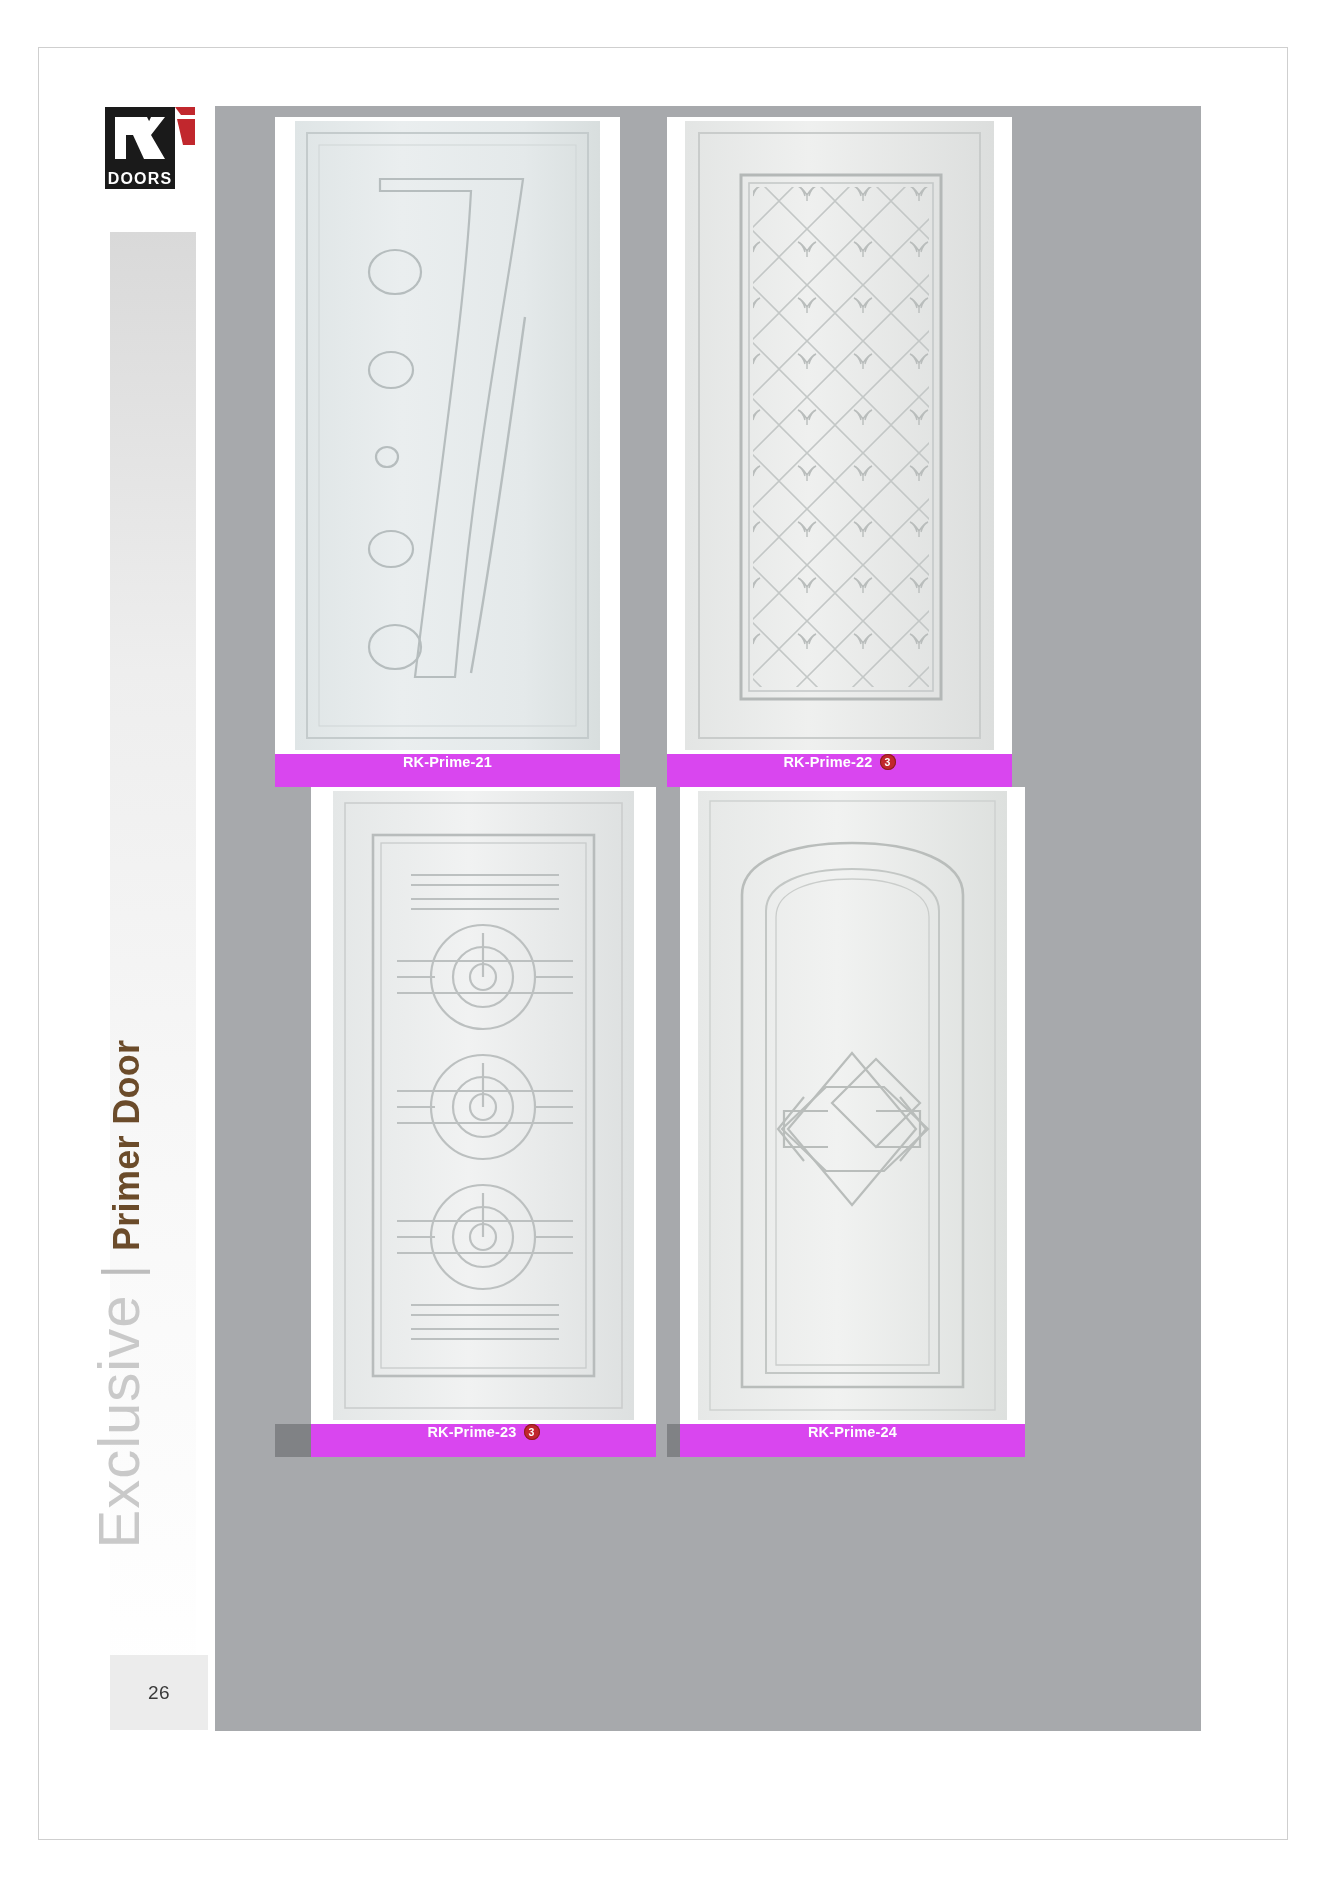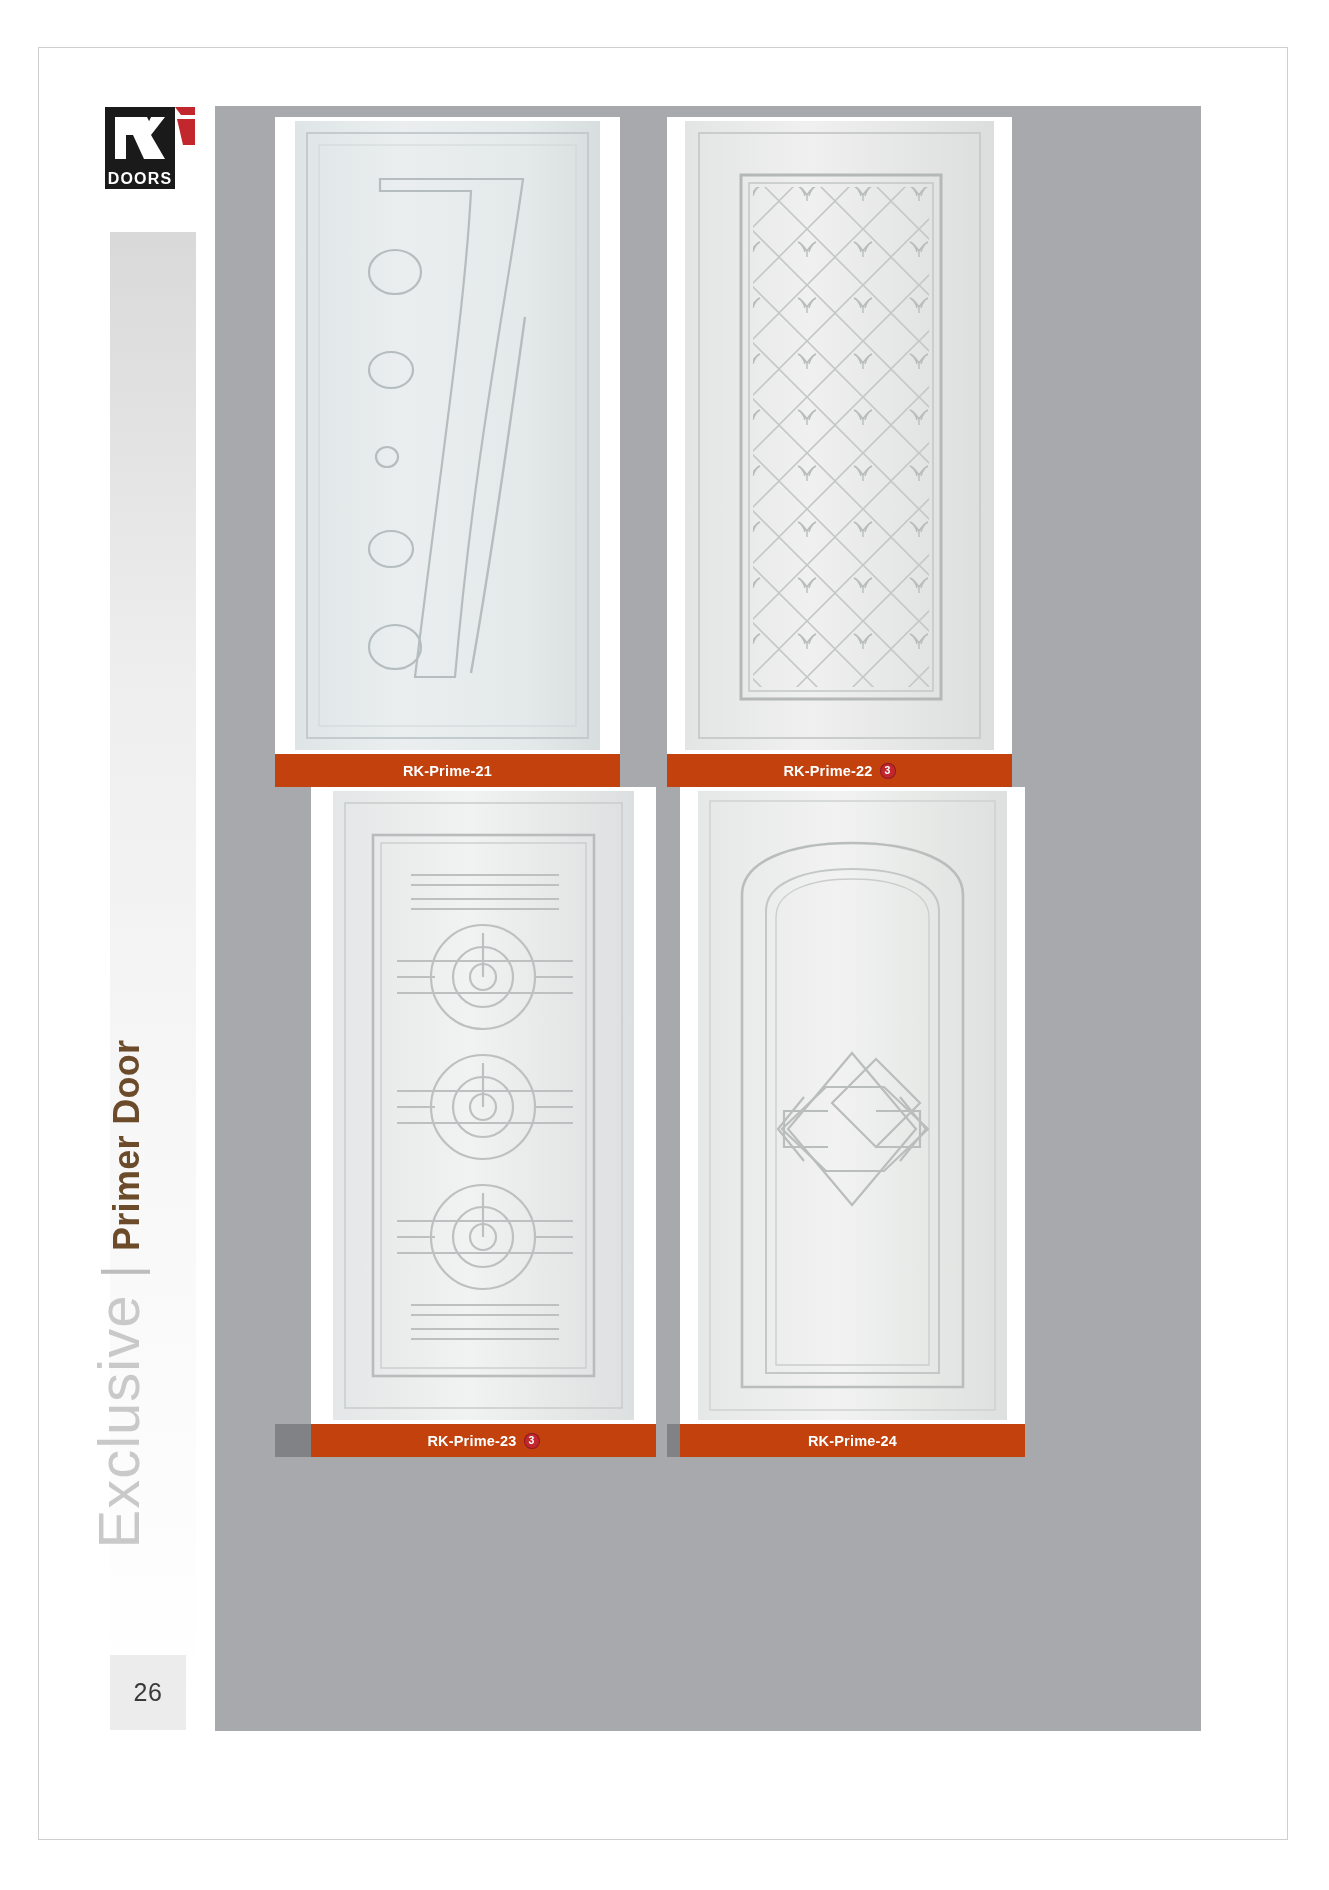--- a/index.html
+++ b/index.html
@@ -43,28 +43,28 @@
     width: 86px;
     height: 1464px;
     background: linear-gradient(180deg, #d9d9d9 0%, #eeeeee 30%, #f7f7f7 60%, #ffffff 100%);
   }
 
   
   .page-number-box {
     position: absolute;
     left: 110px;
     top: 1655px;
-    width: 76px;
+    width: 98px;
     height: 75px;
     background: #ececec;
     display: flex;
     align-items: center;
     justify-content: center;
     color: #3a3a3a;
-    font-size: 25px;
+    font-size: 19px;
     letter-spacing: .5px;
   }
 
   
   .side-title {
     position: absolute;
     left: -232px;
     top: 1165px;
     width: 700px;
     transform: rotate(-90deg);
@@ -144,26 +144,25 @@
     justify-content: center;
   }
   .door-svg { display: block; }
 
   .card-label {
     position: absolute;
     left: -1px;
     bottom: 0;
     width: calc(100% + 2px);
     height: 33px;
-    background: #c2410c;
+    background: #d946ef;
     color: #ffffff;
     font-size: 14.5px;
     font-weight: bold;
     display: flex;
-    align-items: center;
     justify-content: center;
     gap: 7px;
     letter-spacing: .2px;
   }
   
   .label-band {
     position: absolute;
     height: 33px;
     background: #808285;
   }

